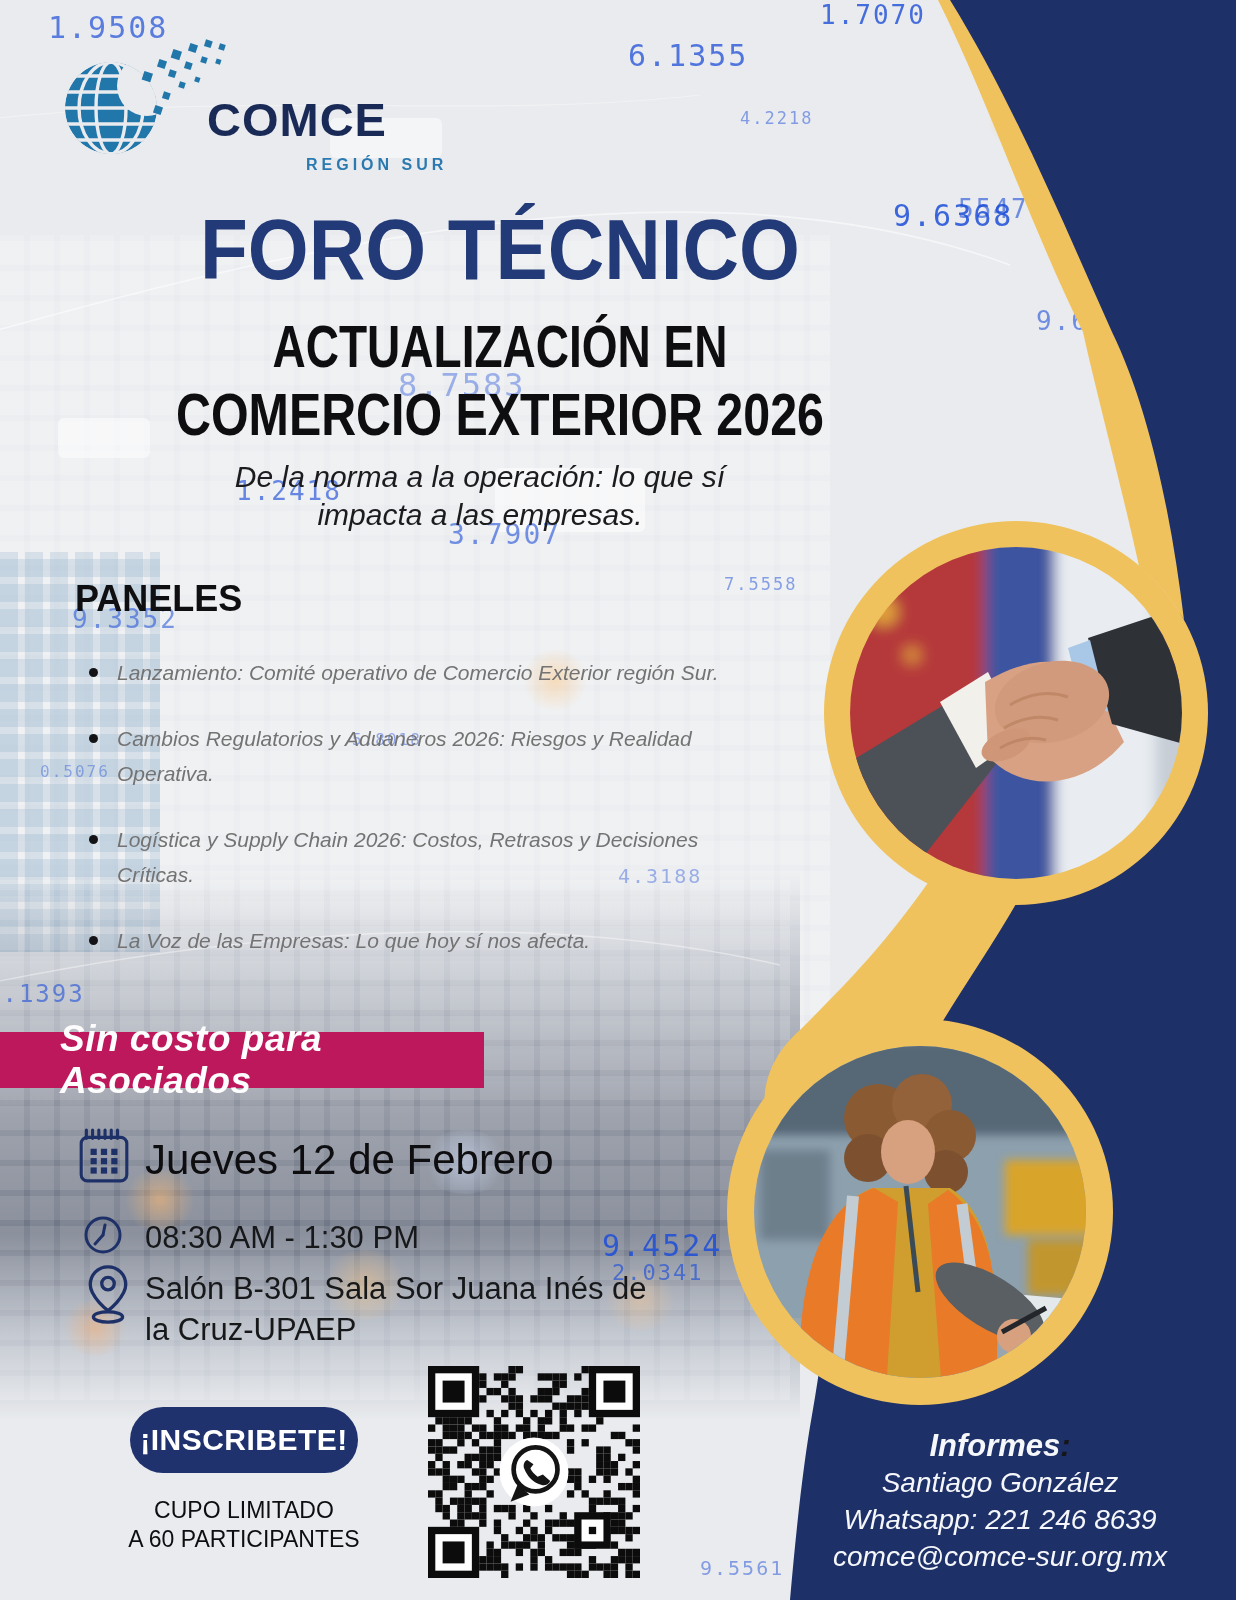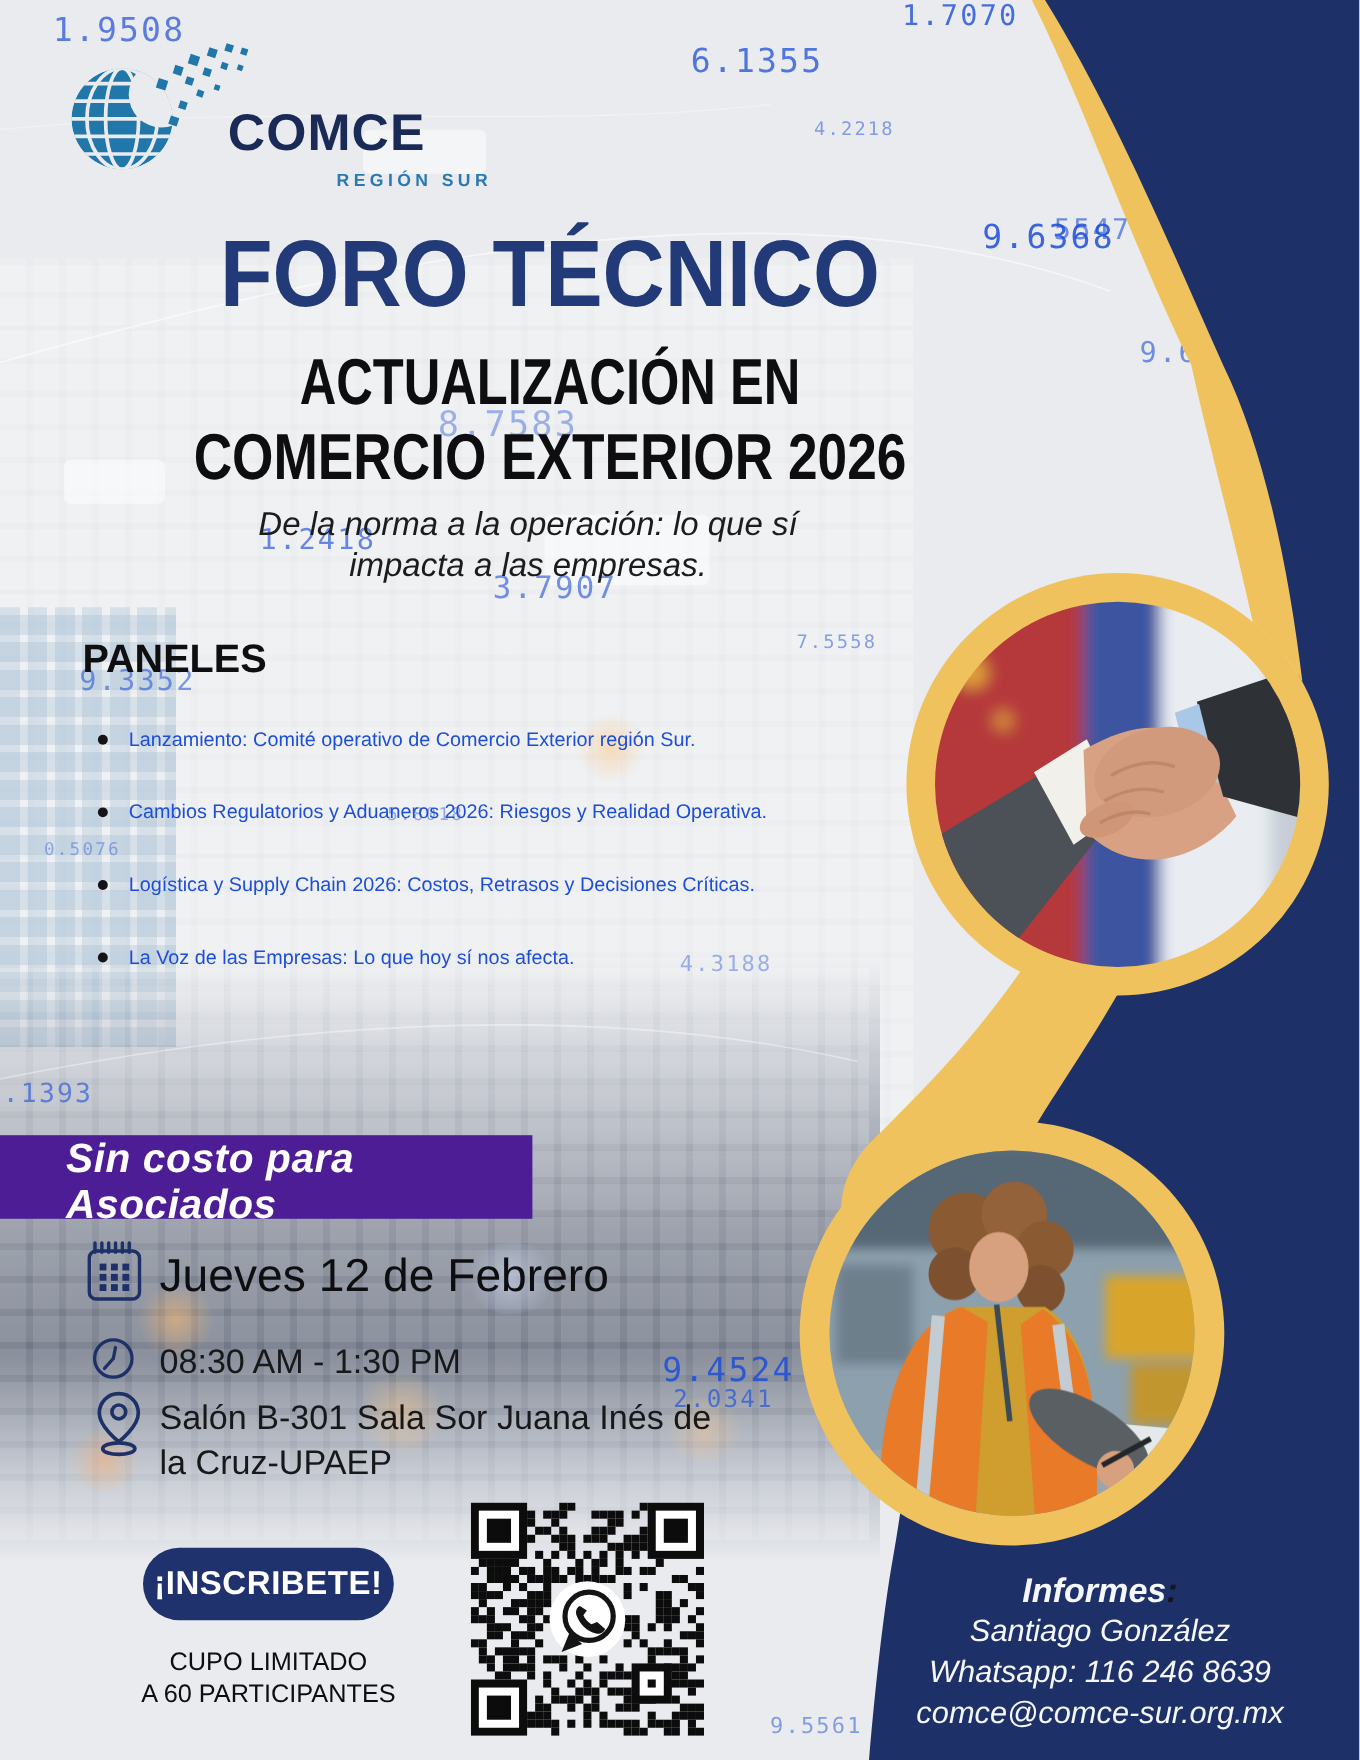--- a/index.html
+++ b/index.html
@@ -42,27 +42,27 @@
   .hero-l1{top:200px;font-size:86px;font-weight:800;color:#233a78;transform:scaleX(.91);letter-spacing:0px;}
   .hero-l2{top:313px;font-size:59px;font-weight:800;color:#0e0e10;transform:scaleX(.78);}
   .hero-l3{top:381px;font-size:59px;font-weight:800;color:#0e0e10;transform:scaleX(.82);}
   .tagline{position:absolute;left:0;top:458px;width:960px;text-align:center;
     font-size:30px;font-style:italic;color:#1c1c1e;line-height:38px;}
 
   
   .panels-heading{position:absolute;left:75px;top:578px;font-size:36px;font-weight:800;color:#0f0f11;}
   .panels-list{position:absolute;left:85px;top:655px;width:665px;margin:0;padding:0;list-style:none;}
   .panels-list li{position:relative;padding-left:32px;margin-bottom:31px;
-    font-size:18px;color:#1d4ed8;line-height:35px;}
+    font-size:21px;color:#737373;line-height:35px;font-style:italic;}
   .panels-list li::before{content:"";position:absolute;left:4px;top:13px;width:9px;height:9px;
     border-radius:50%;background:#141416;}
 
   
-  .banner{position:absolute;left:0;top:1032px;width:484px;height:76px;background:#4c1d95;
-    display:flex;}
+  .banner{position:absolute;left:0;top:1032px;width:484px;height:56px;background:#be185d;
+    display:flex;align-items:center;}
   .banner span{margin-left:60px;font-size:37px;font-weight:700;font-style:italic;color:#fdfdfd;
     letter-spacing:.5px;}
 
   
   .ev-row{position:absolute;left:0;}
   .ev-icon{position:absolute;}
   .ev-date{left:145px;top:1136px;font-size:42px;font-weight:400;color:#0e0e10;}
   .ev-time{left:145px;top:1220px;font-size:31px;color:#17181a;}
   .ev-loc{left:145px;top:1268px;font-size:31px;color:#17181a;width:520px;line-height:41px;}
 
@@ -651,17 +651,17 @@
     <g>
       <circle cx="103" cy="99" r="21" fill="#ffffff" stroke="#141414" stroke-width="4.5"></circle>
       <path d="M 86,113 L 79,130 L 97,123 Z" fill="#141414"></path>
       <path d="M 95,90 c -3,1 -4,5 -3,8 c 3,8 9,14 17,16 c 3,1 7,-1 8,-4 l -7,-6 -5,2 c -3,-2 -6,-5 -7,-8 l 3,-4 z" fill="#141414"></path>
     </g>
   </svg>
 
   <div class="contact">
     <div class="contact-heading"><span>Informes</span><span class="colon">:</span></div>
     <div class="contact-line">Santiago González</div>
-    <div class="contact-line"><span>Whatsapp: </span> <span>116 246 8639</span></div>
+    <div class="contact-line"><span>Whatsapp: </span> <span>221 246 8639</span></div>
     <div class="contact-line">comce@comce-sur.org.mx</div>
   </div>
 
 </div>
 
 </body></html>

